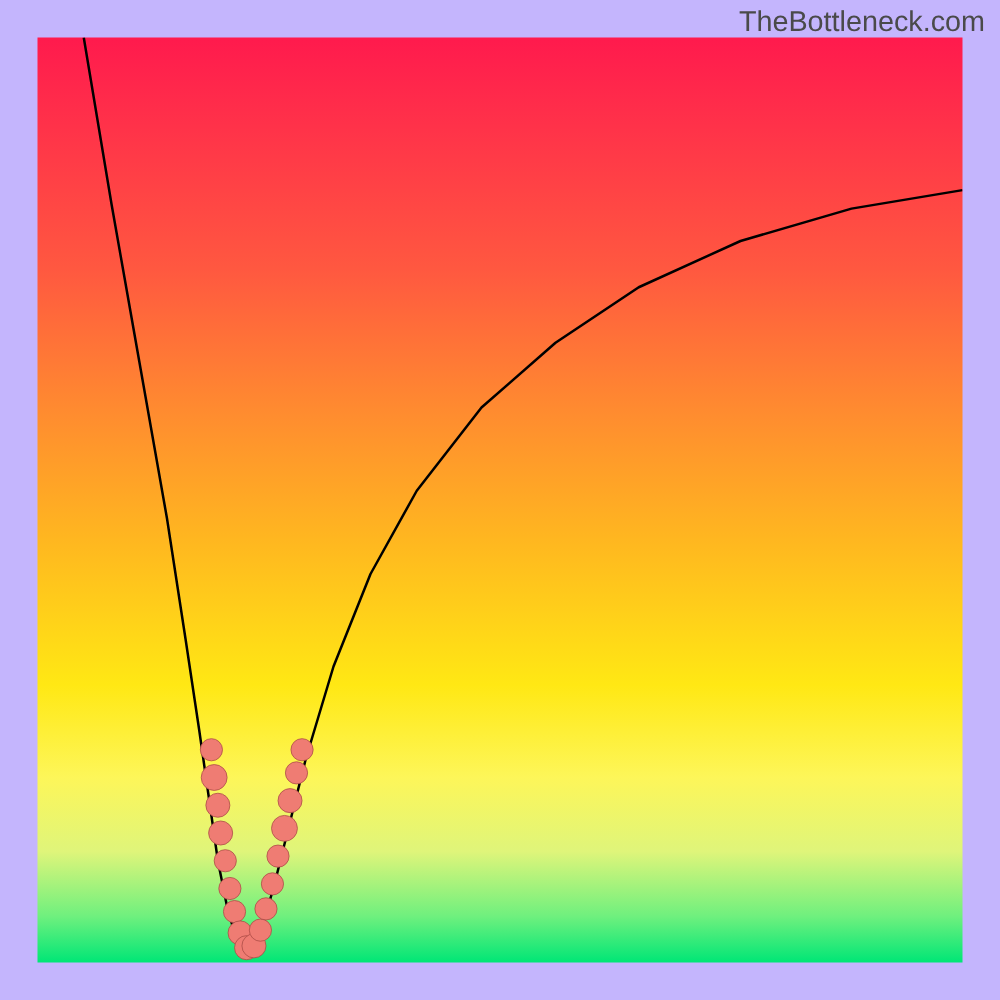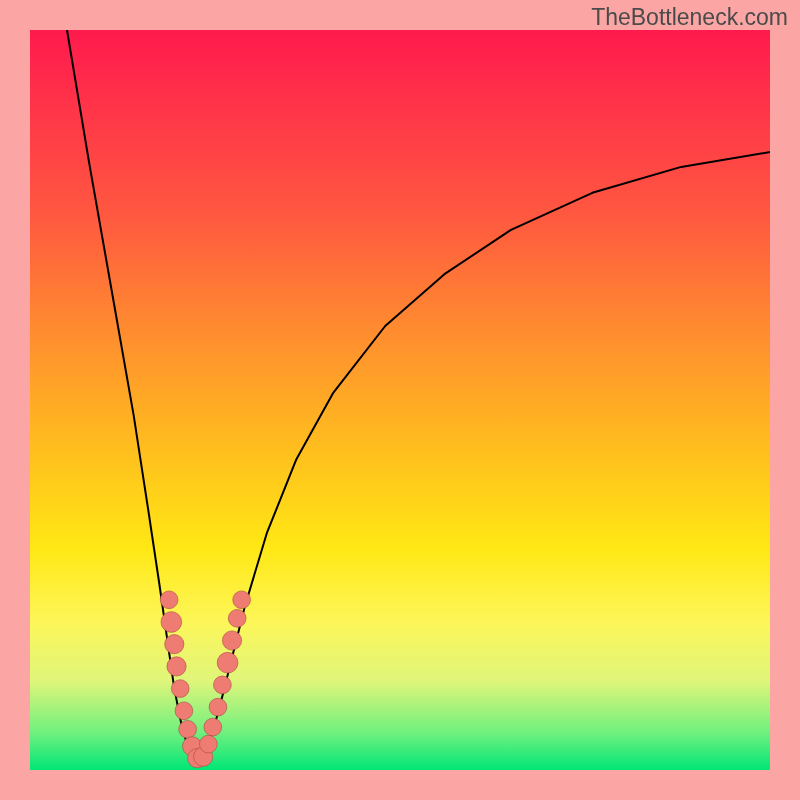--- a/index.html
+++ b/index.html
@@ -8,21 +8,21 @@
     width: 800px;
     height: 800px;
     overflow: hidden;
     background: #000;
     font-family: Arial, Helvetica, sans-serif;
   }
   .frame {
     position: relative;
     width: 800px;
     height: 800px;
-    background: #fca5a5;
+    background: #c4b5fd;
   }
   .watermark {
     position: absolute;
     top: 4px;
     right: 12px;
     color: #4a4a4a;
     font-size: 23px;
     font-weight: 400;
     letter-spacing: 0px;
     z-index: 5;

